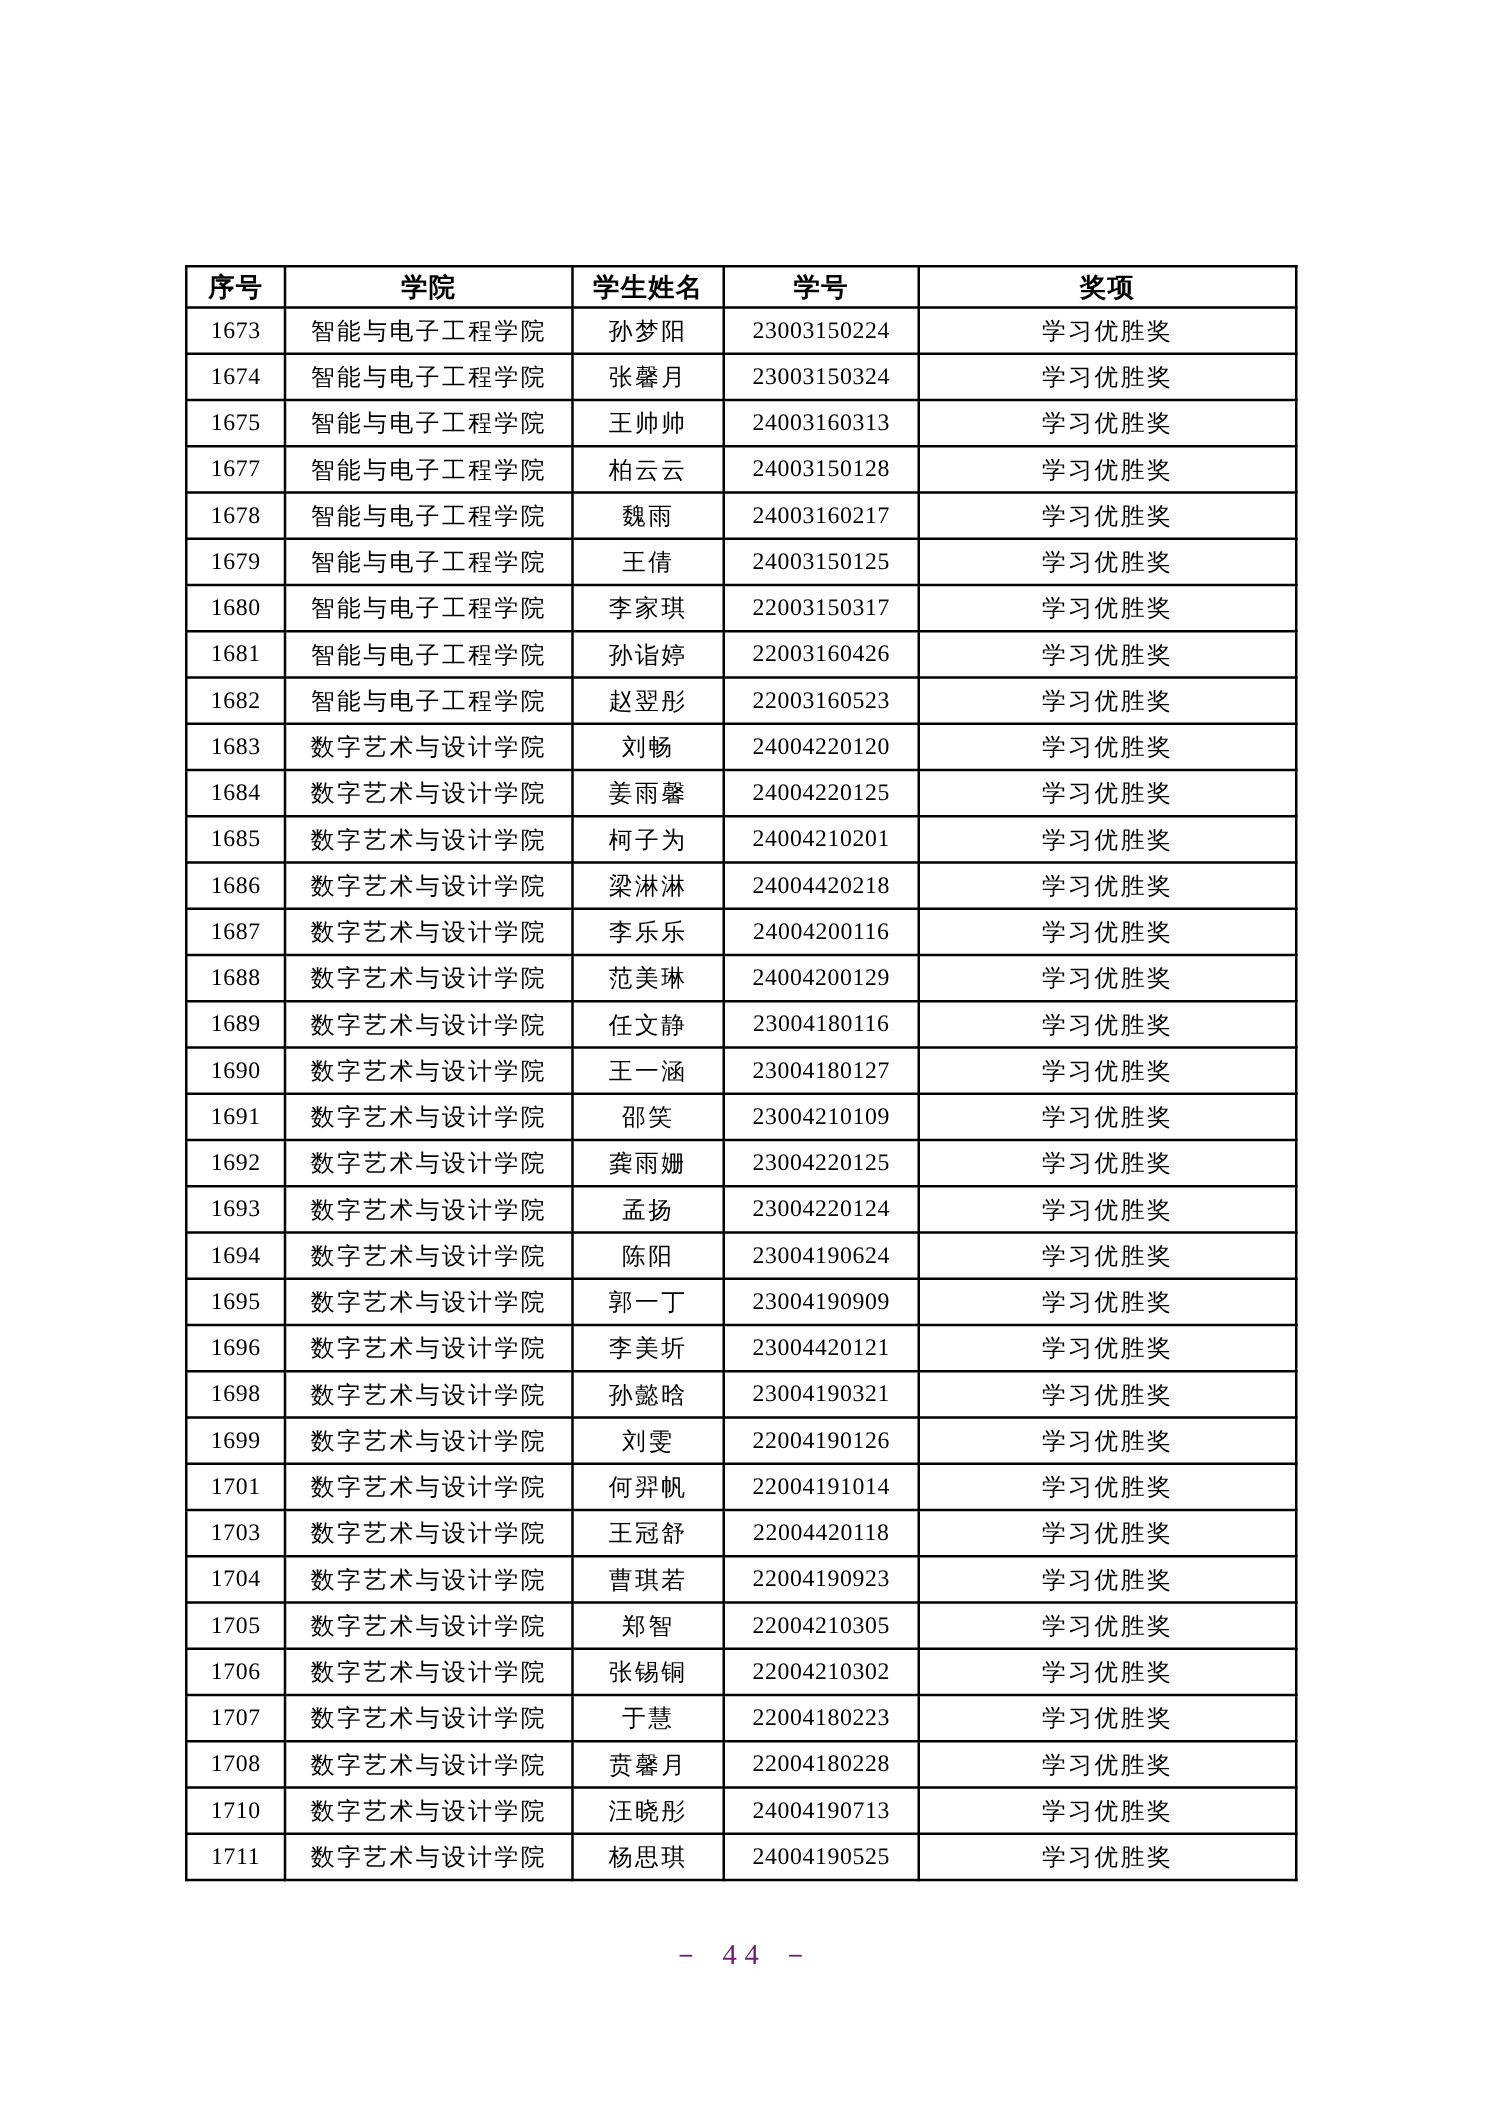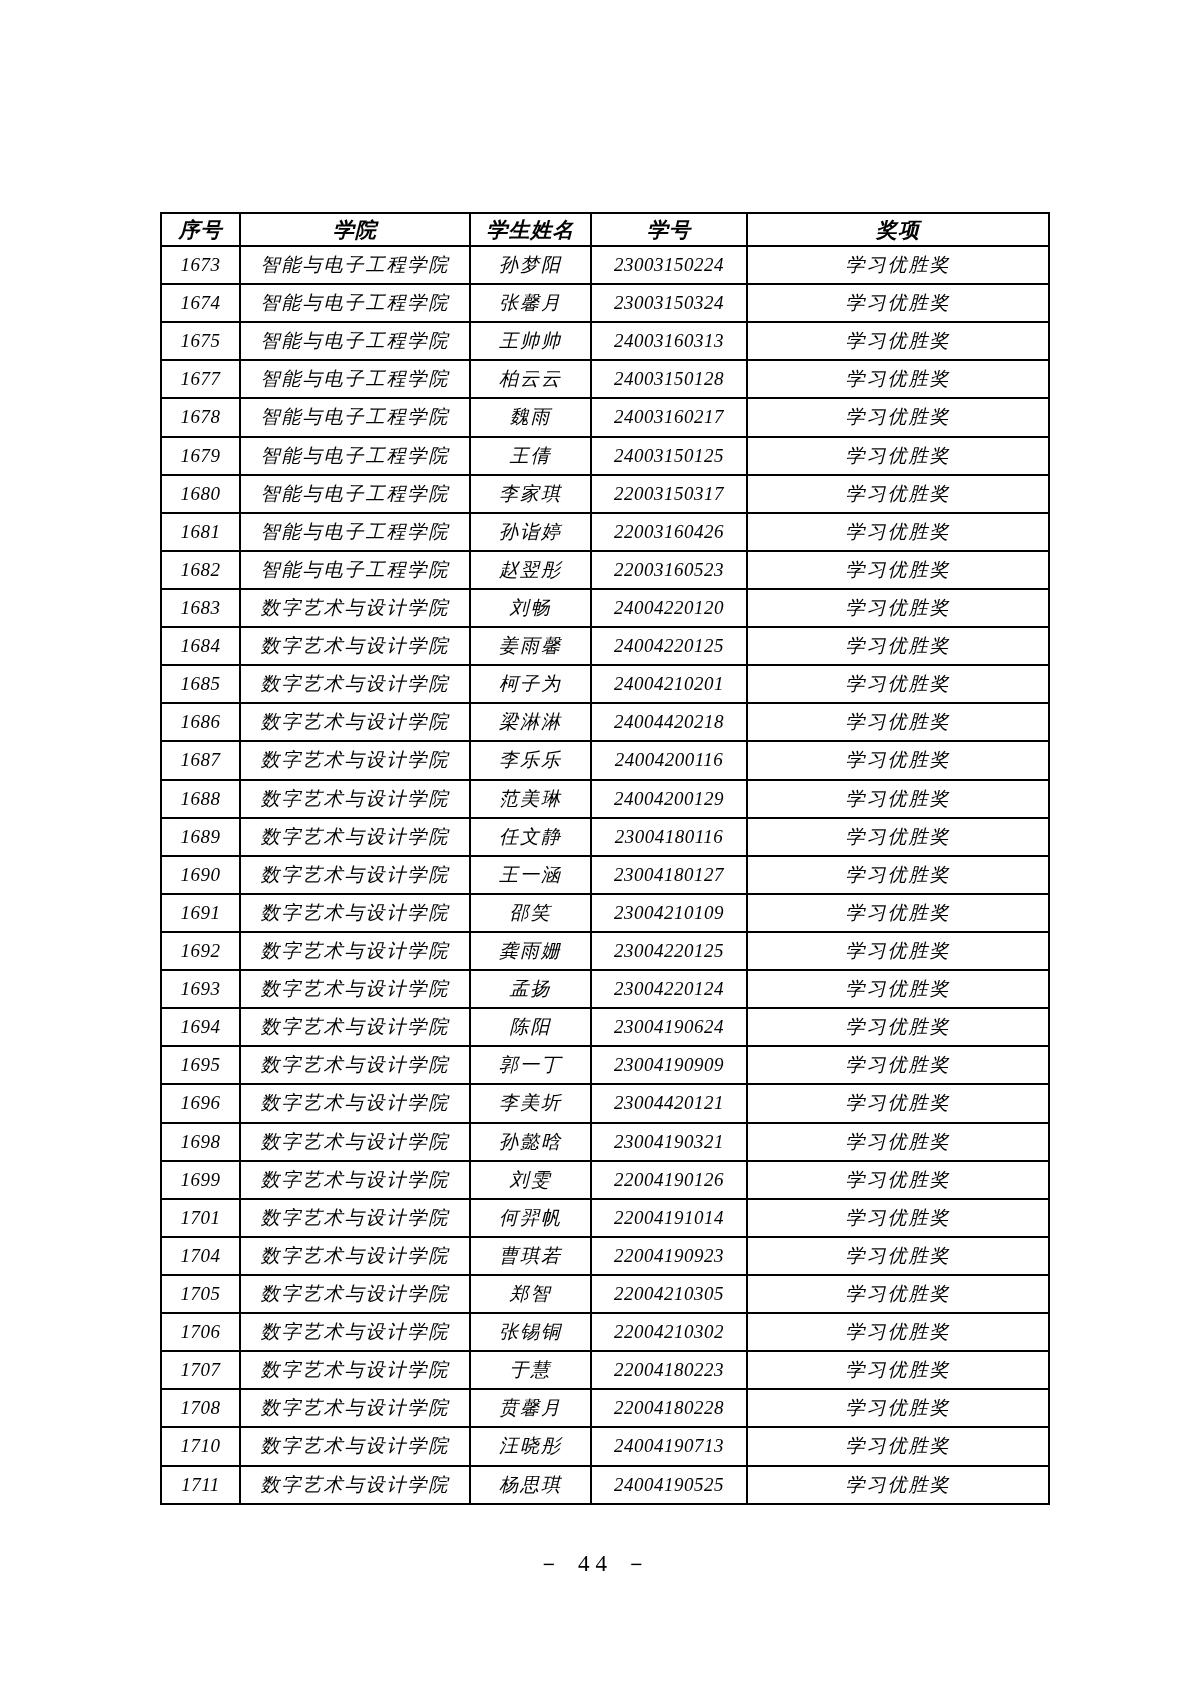--- a/index.html
+++ b/index.html
@@ -10,23 +10,22 @@
   body {
     position: relative;
     width: 1191px;
     height: 1684px;
     font-family: "Liberation Serif", "DejaVu Serif", serif;
     color: #000000;
     overflow: hidden;
   }
   .table-wrap {
     position: absolute;
-    left: 160px;
+    left: 148px;
     top: 212px;
-    font-style: italic;
   }
   table.award-table {
     border-collapse: collapse;
     table-layout: fixed;
     width: 888px;
     height: 1293px;
   }
   table.award-table th,
   table.award-table td {
     border: 2px solid #000000;
@@ -54,21 +53,21 @@
     letter-spacing: 0.5px;
   }
   .page-footer {
     position: absolute;
     left: 0;
     top: 1548px;
     width: 100%;
     text-align: center;
     font-size: 23px;
     letter-spacing: 6px;
-    color: #000000;
+    color: #701a75;
   }
 </style>
 </head>
 <body>
 
 <div class="table-wrap">
   <table class="award-table">
     <colgroup>
       <col style="width:79px">
       <col style="width:230px">
@@ -262,20 +261,27 @@
           <td class="col-award">学习优胜奖</td>
         </tr>
         <tr>
           <td class="col-index">1701</td>
           <td class="col-college">数字艺术与设计学院</td>
           <td class="col-name">何羿帆</td>
           <td class="col-student_id">22004191014</td>
           <td class="col-award">学习优胜奖</td>
         </tr>
         <tr>
+          <td class="col-index">1703</td>
+          <td class="col-college">数字艺术与设计学院</td>
+          <td class="col-name">王冠舒</td>
+          <td class="col-student_id">22004420118</td>
+          <td class="col-award">学习优胜奖</td>
+        </tr>
+        <tr>
           <td class="col-index">1704</td>
           <td class="col-college">数字艺术与设计学院</td>
           <td class="col-name">曹琪若</td>
           <td class="col-student_id">22004190923</td>
           <td class="col-award">学习优胜奖</td>
         </tr>
         <tr>
           <td class="col-index">1705</td>
           <td class="col-college">数字艺术与设计学院</td>
           <td class="col-name">郑智</td>

